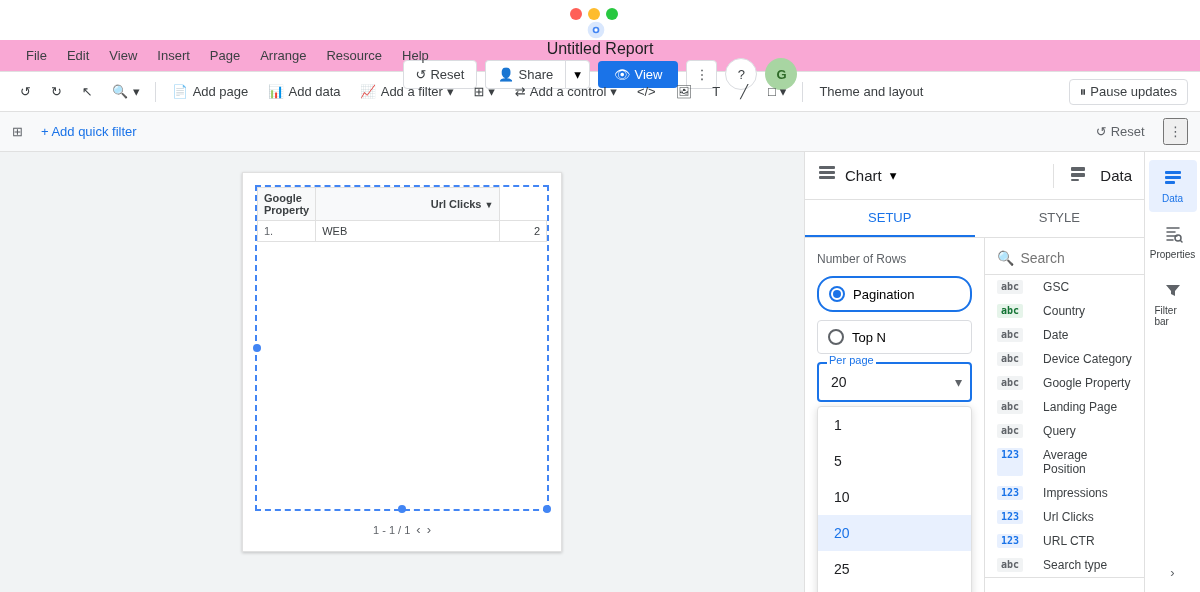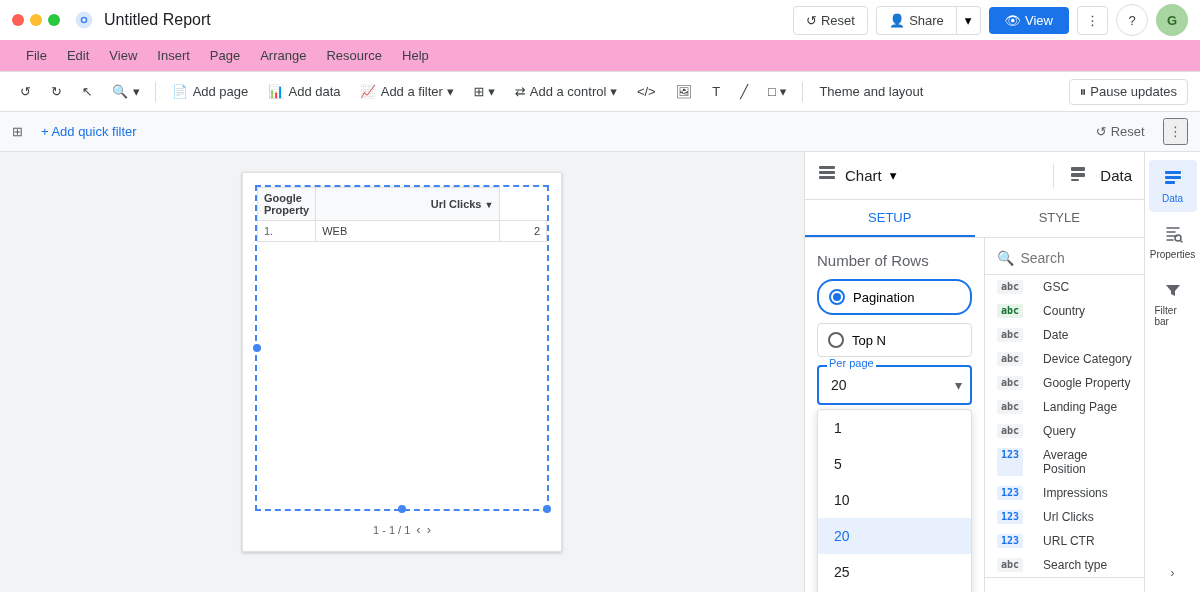--- a/index.html
+++ b/index.html
@@ -1,21 +1,21 @@
 <!DOCTYPE html>
 <html><head>
   <meta charset="utf-8">
   <style>
     * { box-sizing: border-box; margin: 0; padding: 0; }
     body { font-family: 'Google Sans', Arial, sans-serif; font-size: 13px; background: #f1f3f4; overflow: hidden; }
 
     
     .title-bar {
       display: flex; align-items: center; padding: 8px 12px;
-      background: #fff; height: 40px;
+      background: #fff; height: 40px; flex-direction: column;
     }
     .window-controls { display: flex; gap: 6px; margin-right: 12px; }
     .window-control { width: 12px; height: 12px; border-radius: 50%; }
     .wc-close { background: #ff5f57; }
     .wc-min { background: #febc2e; }
     .wc-max { background: #28c840; }
     .app-icon { width: 24px; height: 24px; margin-right: 8px; display: flex; align-items: center; justify-content: center; }
     .app-icon svg { width: 20px; height: 20px; }
     .app-title { font-size: 16px; font-weight: 500; color: #202124; flex: 1; }
     .title-bar-actions { display: flex; align-items: center; gap: 8px; }
@@ -158,21 +158,21 @@
     .panel-tabs {
       display: flex; border-bottom: 1px solid #e0e0e0;
     }
     .panel-tab {
       flex: 1; text-align: center; padding: 10px; font-size: 13px; font-weight: 500;
       color: #5f6368; cursor: pointer; border-bottom: 2px solid transparent;
     }
     .panel-tab.active { color: #1a73e8; border-bottom-color: #1a73e8; }
 
     
-    .section-label { font-size: 15px; color: #5f6368; margin-bottom: 8px; }
+    .section-label { font-size: 12px; color: #5f6368; margin-bottom: 8px; }
     .radio-option {
       display: flex; align-items: center; gap: 8px; padding: 8px 10px;
       border: 2px solid #1a73e8; border-radius: 16px; margin-bottom: 8px; cursor: pointer;
     }
     .radio-option-inactive {
       display: flex; align-items: center; gap: 8px; padding: 8px 10px;
       border: 1px solid #dadce0; border-radius: 4px; margin-bottom: 8px; cursor: pointer;
     }
     .radio-circle {
       width: 16px; height: 16px; border-radius: 50%; border: 2px solid #1a73e8;

